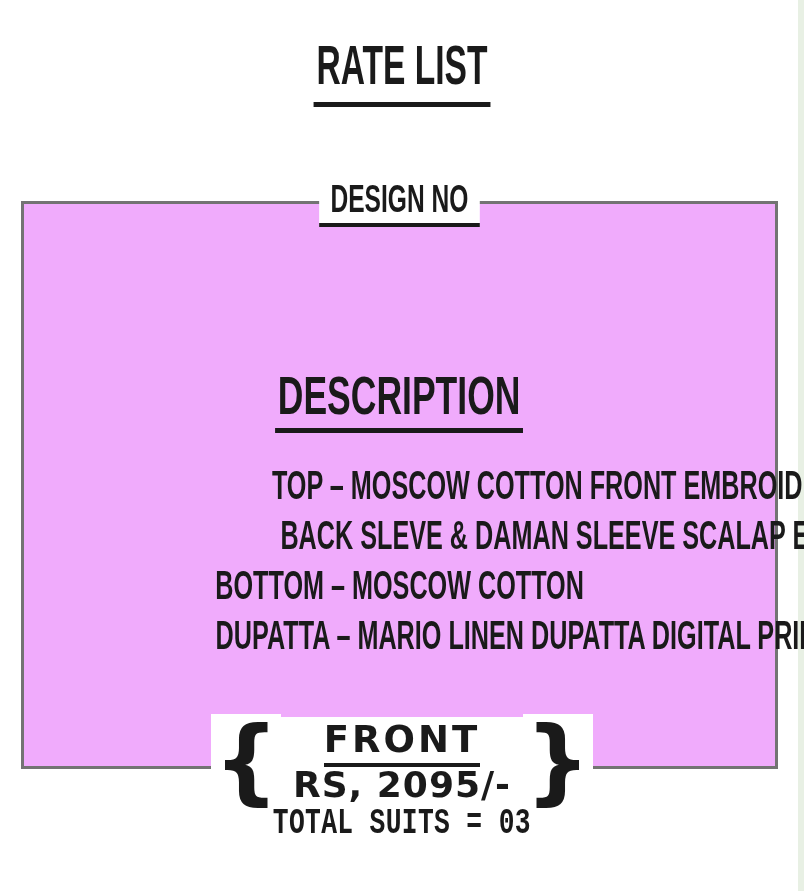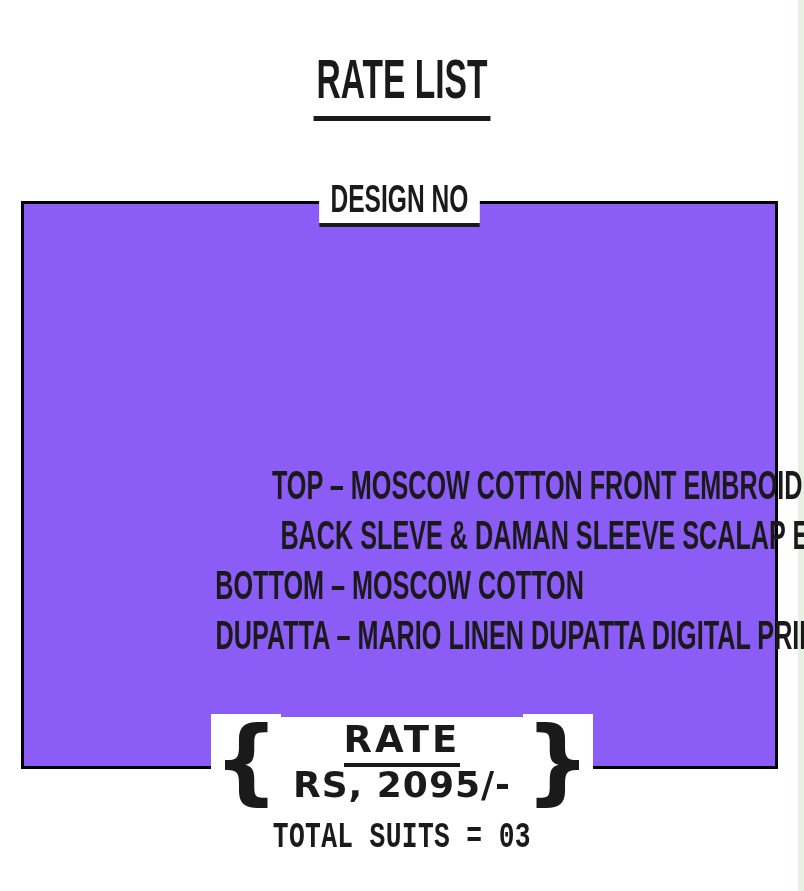--- a/index.html
+++ b/index.html
@@ -8,21 +8,21 @@
     width:804px;height:891px;
     background:#ffffff;
     overflow:hidden;
     font-family:"Liberation Sans", sans-serif;
     color:#1a1a1a;
   }
   .edge-strip{
     position:absolute;top:0;right:0;width:6px;height:891px;
     background:#e8f0e4;
   }
-  .row{position:absolute;left:0;width:804px;text-align:center;margin-top:14px;}
+  .row{position:absolute;left:0;width:804px;text-align:center;}
   .cond{
     display:inline-block;
     font-weight:bold;
     line-height:1;
     white-space:nowrap;
     transform:scaleX(0.63);
     transform-origin:50% 50%;
     letter-spacing:0px;
   }
   
@@ -33,22 +33,22 @@
     border-bottom:5px solid #1a1a1a;
     padding:0 5px 9px 5px;
   }
   
   .hsn-wrap{top:120px;}
   .hsn{font-size:35px;transform:scaleX(0.66);}
   
   .design-box{
     position:absolute;left:21px;top:201px;
     width:751px;height:562px;
-    border:3px solid #000000;
-    background:#8b5cf6;
+    border:3px solid #737373;
+    background:#f0abfc;
   }
   .box-row{position:absolute;left:0;width:100%;text-align:center;}
   .box-label-wrap{top:-25px;}
   .box-label{
     font-size:39px;
     background:#ffffff;
     padding:0 18px 5px 18px;
     border-bottom:4px solid #1a1a1a;
     background-clip:border-box;
   }
@@ -114,20 +114,23 @@
   </div>
 
 
   <div class="design-box">
 
     <div class="box-row box-label-wrap">
       <span class="cond box-label">DESIGN NO</span>
     </div>
 
 
+    <div class="box-row desc-head-wrap">
+      <span class="cond desc-head">DESCRIPTION</span>
+    </div>
 
     <div class="box-row desc-lines-wrap">
       <div class="desc-line">
         <span class="cond">TOP – MOSCOW COTTON FRONT EMBROIDERY WITH HAND WORK &amp;</span>
       </div>
       <div class="desc-line">
         <span class="cond">BACK SLEVE &amp; DAMAN SLEEVE SCALAP EMBROIDERY &amp; HAND WORK</span>
       </div>
       <div class="desc-line">
         <span class="cond">BOTTOM – MOSCOW COTTON</span>
@@ -135,21 +138,21 @@
       <div class="desc-line">
         <span class="cond">DUPATTA – MARIO LINEN DUPATTA DIGITAL PRINTED</span>
       </div>
     </div>
 
   </div>
 
   <div class="rate-assembly">
     <span class="brace">{</span>
     <div class="rate-center">
-      <span class="rate-label">RATE</span>
+      <span class="rate-label">FRONT</span>
       <span class="rate-value">RS, 2095/-</span>
     </div>
     <span class="brace">}</span>
   </div>
 
   <div class="row total-wrap">
     <span class="cond total">TOTAL SUITS = 03</span>
   </div>
 
 </div>

